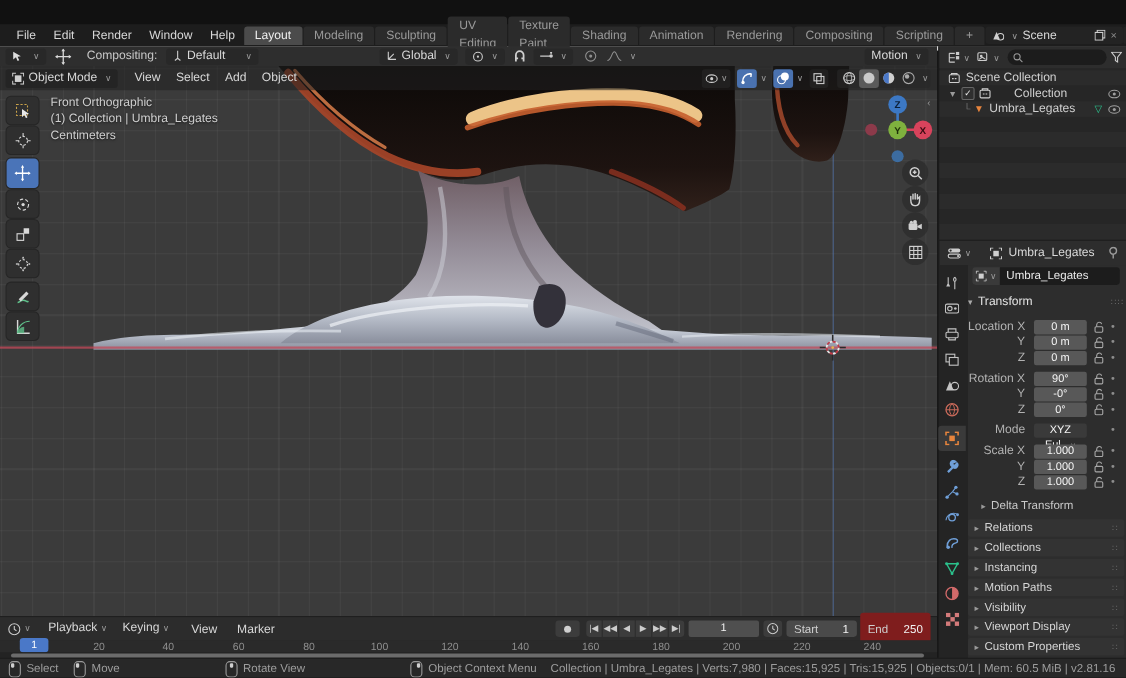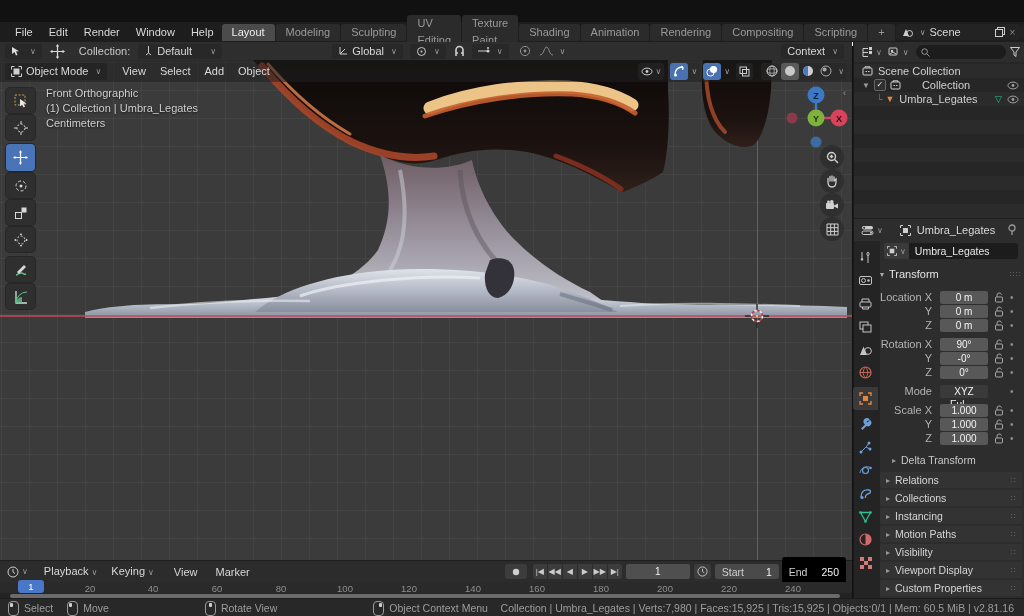--- a/index.html
+++ b/index.html
@@ -106,21 +106,21 @@
     <span class="chip" style="margin-left:5px;height:15px;">
       <svg width="12" height="11" viewBox="0 0 12 11">
           <path d="M1,1 L1,8 L3.5,6 L5,9.5 L6.5,8.8 L5,5.5 L8,5.2 Z" fill="#ddd"></path>
         </svg>
       <span class="chev">∨</span>
     </span>
     <svg width="15" height="15" viewBox="0 0 15 15" style="margin-left:8px;">
       <path d="M7.5,1 L7.5,14 M1,7.5 L14,7.5" stroke="#d8d8d8" stroke-width="1.2"></path>
       <path d="M7.5,0 L5.8,2.5 H9.2 Z M7.5,15 L5.8,12.5 H9.2 Z M0,7.5 L2.5,5.8 V9.2 Z M15,7.5 L12.5,5.8 V9.2 Z" fill="#d8d8d8"></path>
     </svg>
-    <span style="margin-left:14px;color:#c8c8c8;">Collection:</span>
+    <span style="margin-left:14px;color:#c8c8c8;">Compositing:</span>
     <span class="chip" style="margin-left:8px;width:72px;height:15px;">
       <svg width="9" height="10" viewBox="0 0 9 10">
           <path d="M4.5,0 V7 M4.5,7 L2,9 M4.5,7 L7,9" stroke="#ccc" fill="none"></path>
         </svg>
       <span>Default</span>
       <span class="chev" style="margin-left:auto;">∨</span>
     </span>
     <span style="width:110px"></span>
     <span class="chip" style="height:15px;">
       <svg width="10" height="10" viewBox="0 0 10 10">
@@ -156,21 +156,21 @@
         </svg>
     </span>
     <span class="chip" style="height:15px;background:transparent;">
       <svg width="13" height="10" viewBox="0 0 13 10">
           <path d="M0,9 C4,9 4,1 6.5,1 C9,1 9,9 13,9" fill="none" stroke="#8f8f8f"></path>
         </svg>
       <span class="chev">∨</span>
     </span>
     <span style="flex:1"></span>
     <span class="chip" style="margin-right:8px;height:15px;">
-      <span>Context</span>
+      <span>Motion</span>
       <span class="chev">∨</span>
     </span>
   </div>
 
   <div class="abs" style="left:0;top:60px;width:852px;height:500px;background:#3b3b3b;
        background-image:repeating-linear-gradient(to right,rgba(255,255,255,0.045) 0 1px,transparent 1px 28px),repeating-linear-gradient(to bottom,rgba(255,255,255,0.045) 0 1px,transparent 1px 28px);
        background-position:1px 2px;overflow:hidden;">
 
     <div class="abs" style="left:757px;top:0;width:1px;height:500px;background:rgba(86,126,196,0.55);"></div>
 
@@ -754,21 +754,21 @@
       <span class="icon-btn" style="background:#3c3c3c;height:15px;margin-right:4px;">
         <svg width="11" height="11" viewBox="0 0 12 12">
             <circle cx="6" cy="6" r="5" fill="none" stroke="#ccc"></circle>
             <path d="M6,3 V6 L8,7.5" stroke="#ccc" fill="none"></path>
           </svg>
       </span>
       <span class="row" style="background:#4a4a4a;border-radius:3px;height:15px;padding:0 7px;font-size:10.5px;margin-right:3px;">
         <span style="color:#cfcfcf;">Start</span>
         <span style="margin-left:22px;color:#f2f2f2;">1</span>
       </span>
-      <span class="row" style="background:#000000;border-radius:3px;height:30px;padding:0 7px;font-size:10.5px;margin-right:6px;">
+      <span class="row" style="background:#7f1d1d;border-radius:3px;height:30px;padding:0 7px;font-size:10.5px;margin-right:6px;">
         <span style="color:#cfcfcf;">End</span>
         <span style="margin-left:14px;color:#f2f2f2;">250</span>
       </span>
     </div>
 
     <div class="abs" style="left:0;top:21px;width:852px;height:11px;background:#2a2a2a;">
       <span class="tickn" style="left:77px;">20</span>
       <span class="tickn" style="left:140px;">40</span>
       <span class="tickn" style="left:204px;">60</span>
       <span class="tickn" style="left:268px;">80</span>

